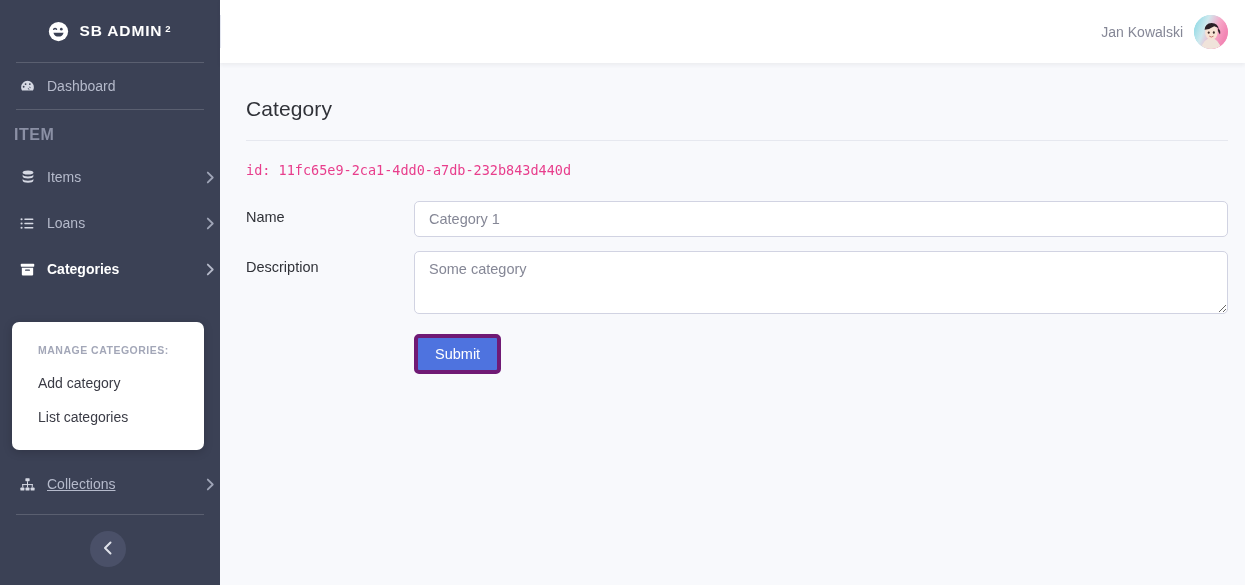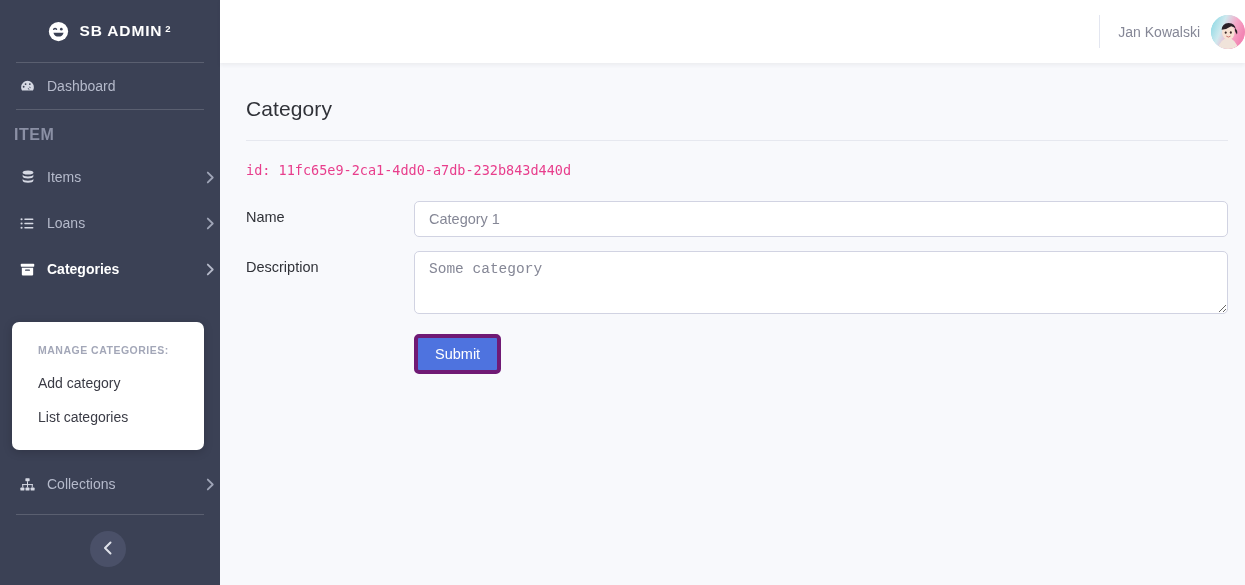--- a/index.html
+++ b/index.html
@@ -81,21 +81,22 @@
     width: 36px; height: 36px; border-radius: 50%;
     background: #4a5068; border: none;
     display: flex; align-items: center; justify-content: center;
     cursor: pointer;
   }
 
   
   .content { flex: 1; height: 585px; display: flex; flex-direction: column; background: #f8f9fc; }
   .topbar {
     height: 63px; background: #fff;
-    display: flex; align-items: center; justify-content: flex-end;
+    display: flex; align-items: center; justify-content: space-between;
+    padding-right: 17px;
     box-shadow: 0 2px 4px rgba(58,59,69,0.07);
     position: relative; z-index: 3;
   }
   .topbar-sep { width: 1px; height: 33px; background: #e3e6f0; margin-right: 18px; }
   .user-block { display: flex; align-items: center; gap: 11px; cursor: pointer; }
   .user-name { color: #858796; font-size: 14px; }
   .avatar {
     width: 34px; height: 34px; border-radius: 50%;
     overflow: hidden; position: relative; flex: 0 0 34px;
     background: linear-gradient(105deg,#7fd6e3 0%, #bfe3ea 38%, #f7a8c8 72%, #f48fb6 100%);
@@ -123,21 +124,21 @@
     border: 1px solid #d1d3e2; border-radius: 5px;
     background: #fff; color: #6e707e;
     font-family: "Liberation Sans", sans-serif; font-size: 14.5px;
     padding: 0 14px; outline: none;
   }
   .input-ctl::placeholder { color: #858796; opacity: 1; }
   .textarea-ctl {
     width: 100%; height: 63px;
     border: 1px solid #d1d3e2; border-radius: 5px;
     background: #fff; color: #6e707e;
-    font-family: Liberation Mono, monospace; font-size: 14.5px;
+    font-family: Liberation Sans, sans-serif; font-size: 14.5px;
     padding: 9px 14px; outline: none; resize: vertical;
   }
   .textarea-ctl::placeholder { color: #858796; opacity: 1; }
   .submit-row { display: flex; margin-top: 16px; }
   .submit-spacer { width: 168px; flex: 0 0 168px; }
   .btn-primary {
     background: #4e73df; color: #fff; border: 4px solid #701a75;
     border-radius: 5px; font-family: "Liberation Sans", sans-serif;
     font-size: 14.5px; padding: 8px 17px; cursor: pointer;
   }
@@ -229,21 +230,21 @@
           </svg>
       </span>
     </div>
 
     <div class="submenu-card">
       <div class="submenu-title">MANAGE CATEGORIES:</div>
       <a class="submenu-link">Add category</a>
       <a class="submenu-link">List categories</a>
     </div>
 
-    <div class="nav-item" style="position:absolute; left:0; right:0; top:461px;">
+    <div class="nav-item" style="position:absolute; left:0; right:0; top:461px;text-decoration:underline;">
       <span class="ni-icon">
         <svg viewBox="0 0 24 24" width="17" height="17" fill="#d6d9e4">
           <rect x="9" y="3" width="6" height="4.4" rx="1"></rect>
           <rect x="2" y="16.2" width="5.6" height="4.4" rx="1"></rect>
           <rect x="9.2" y="16.2" width="5.6" height="4.4" rx="1"></rect>
           <rect x="16.4" y="16.2" width="5.6" height="4.4" rx="1"></rect>
           <rect x="11.3" y="7.4" width="1.4" height="4"></rect>
           <rect x="4.6" y="11.4" width="14.8" height="1.4"></rect>
           <rect x="4.6" y="11.4" width="1.4" height="4.8"></rect>
           <rect x="11.3" y="11.4" width="1.4" height="4.8"></rect>

